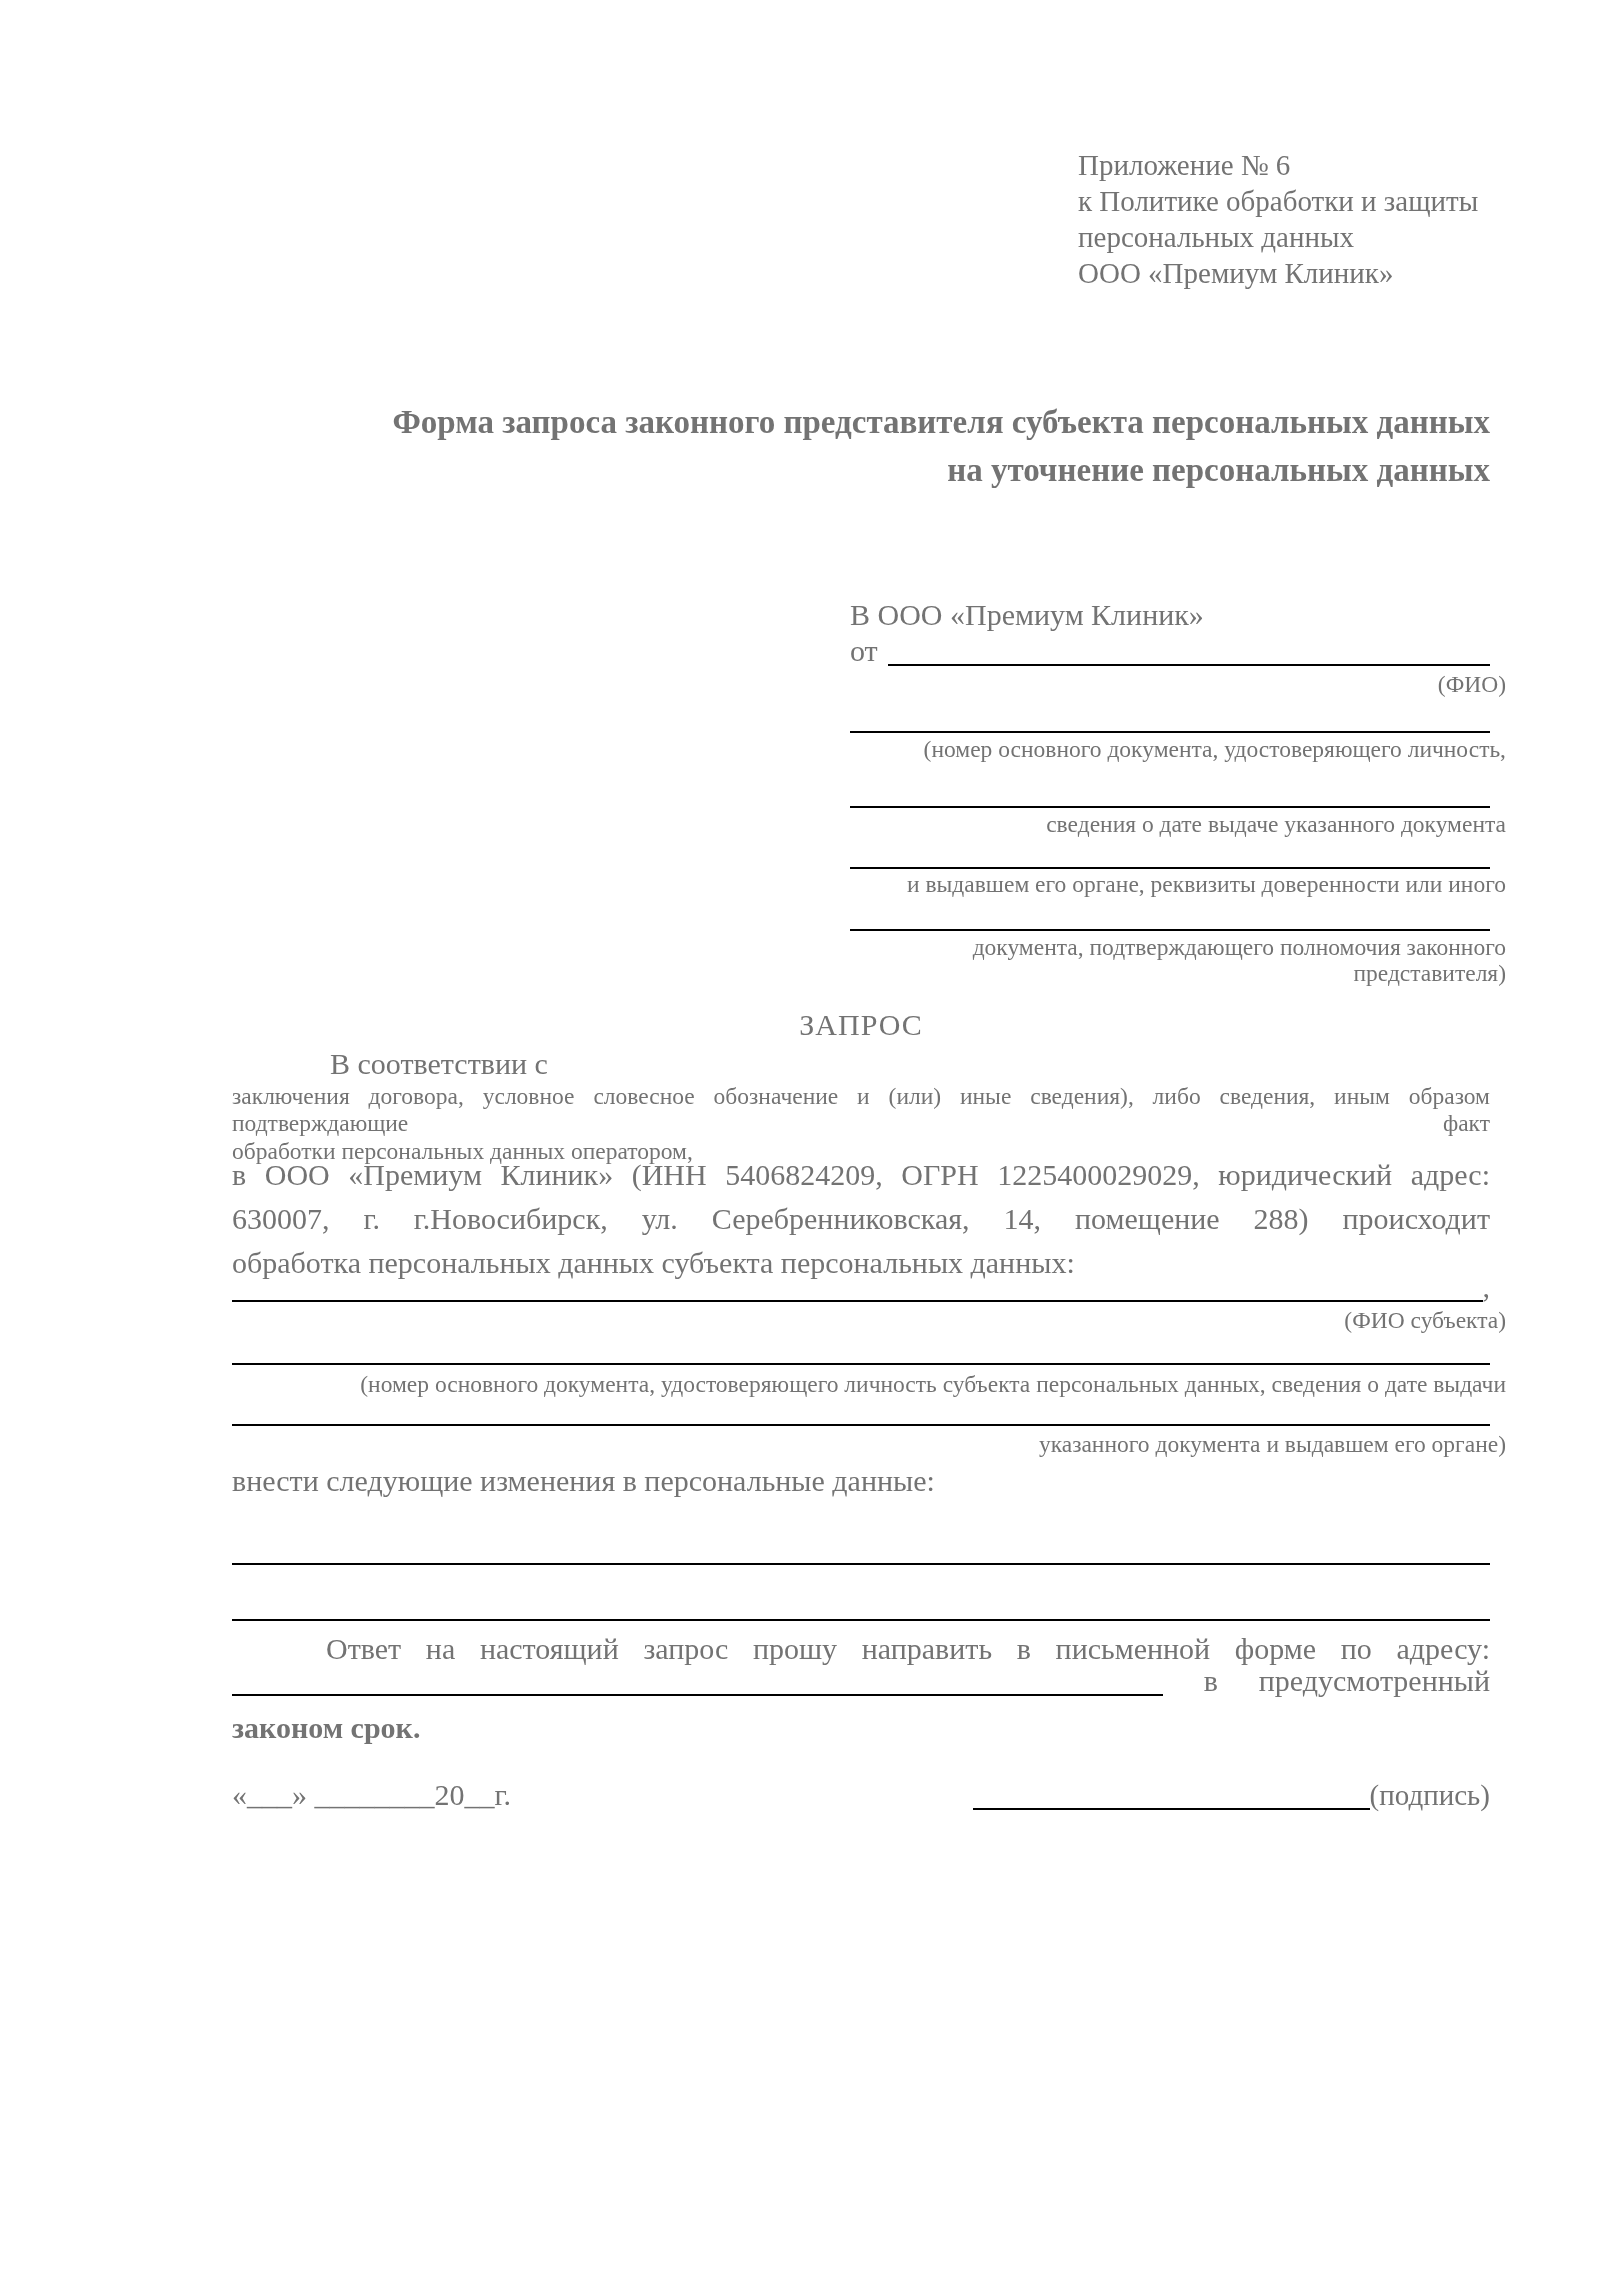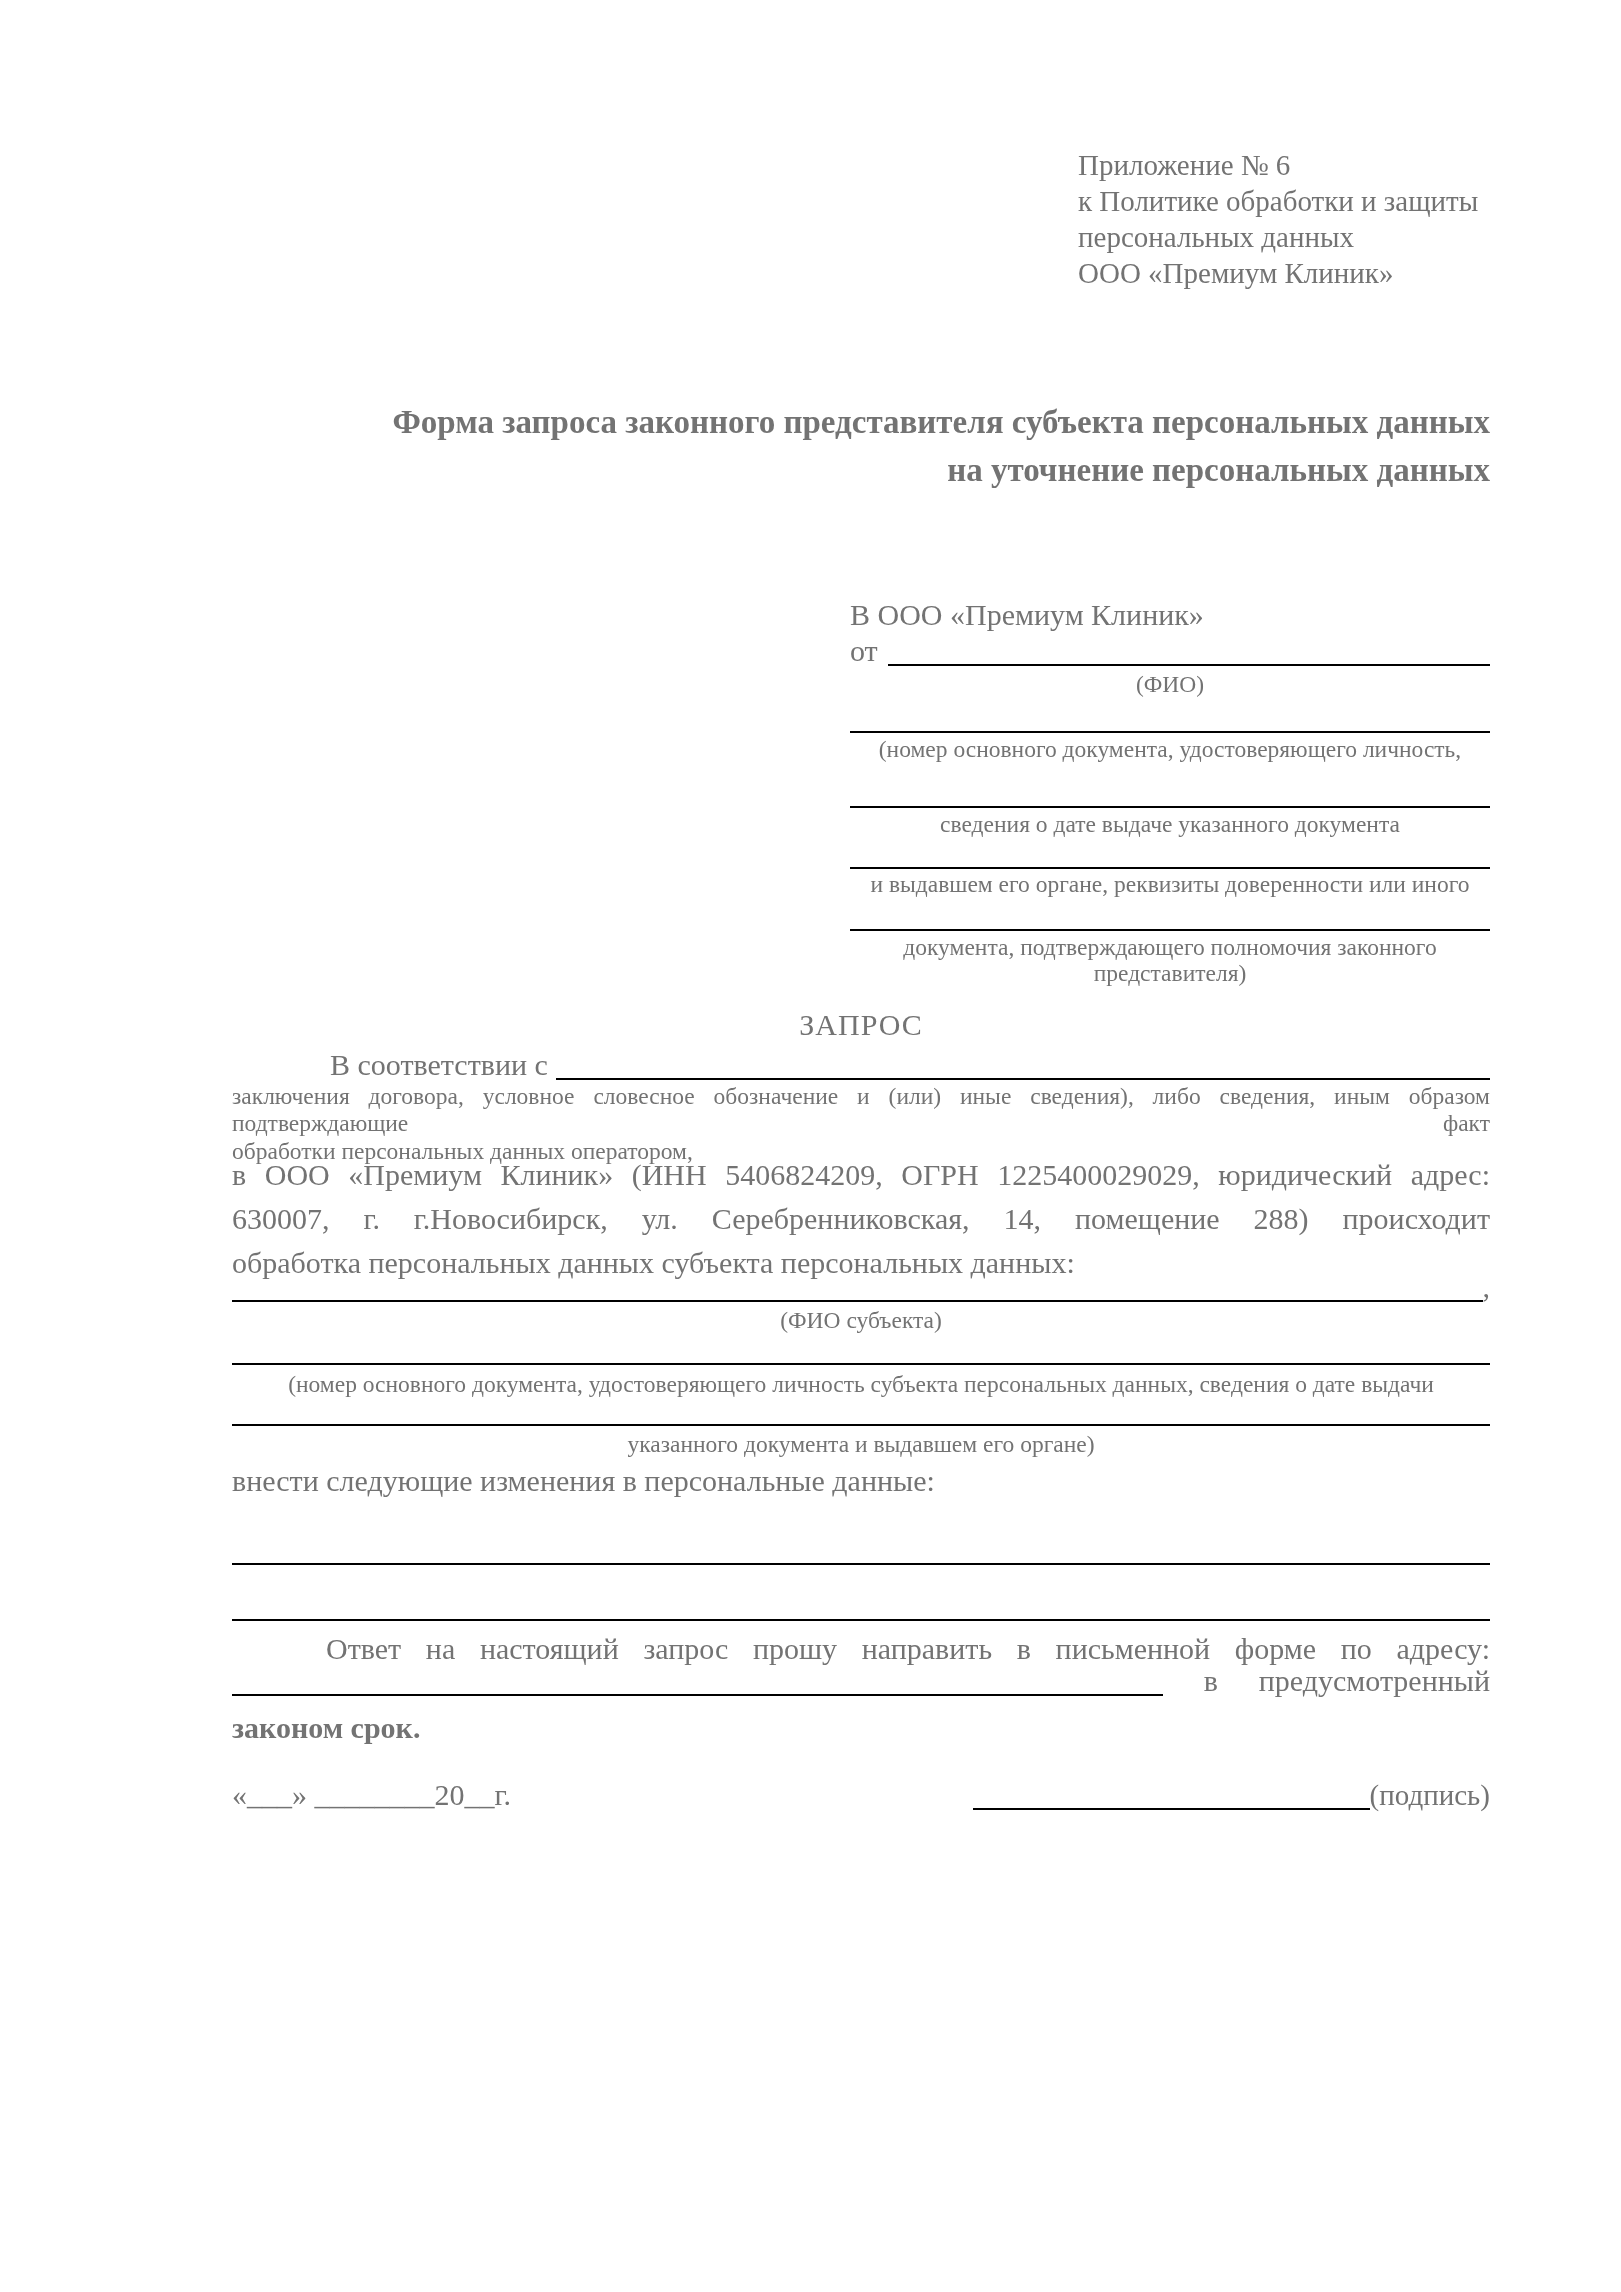--- a/index.html
+++ b/index.html
@@ -23,27 +23,27 @@
     left: 232px; top: 398px; width: 1258px;
     text-align: right; font-weight: bold; font-size: 33px; line-height: 48px;
   }
 
   
   .addr { left: 850px; top: 598px; width: 640px; height: 392px; font-size: 30px; }
   .addr-to { position: absolute; left: 0; top: 0; white-space: nowrap; }
   .from-row { position: absolute; left: 0; top: 39px; width: 100%; height: 29px; display: flex; align-items: flex-end; }
   .from-row .from-label { line-height: 1; padding-right: 9.8px; }
   .fill { flex: 1; border-bottom: 2.9px solid #000; height: 100%; }
-  .cap { position: absolute; left: 0; width: 100%; text-align: center; font-size: 23.5px; line-height: 25.5px; }
+  .cap { position: absolute; left: 16px; width: 100%; text-align: right; font-size: 23.5px; line-height: 25.5px; }
   .hr  { position: absolute; left: 0; right: 0; border-top: 2.9px solid #000; height: 0; }
 
   
   .col { left: 232px; top: 1008px; width: 1258px; height: 882px; font-size: 30px; }
   .zapros { position: absolute; left: 0; top: 0; width: 100%; text-align: center; letter-spacing: 1px; }
-  .intro-row { position: absolute; left: 0; top: 41px; width: 100%; height: 31px; display: flex; align-items: flex-end; }
+  .intro-row { position: absolute; left: 0; top: 41px; width: 100%; height: 31px; display: flex; align-items: flex-start; flex-direction: column; }
   .intro-row .intro-text { line-height: 1; padding-left: 98px; padding-right: 7.8px; white-space: nowrap; }
 
   .jline { text-align: justify; text-align-last: justify; }
   .plain { text-align: left; }
   .small { font-size: 23.5px; line-height: 27.4px; }
   .indent100 { text-indent: 98px; }
   .indent96  { text-indent: 94px; }
 
   .note       { position: absolute; left: 0; top: 75px;  width: 100%; }
   .op-para    { position: absolute; left: 0; top: 145px; width: 100%; line-height: 44px; }

